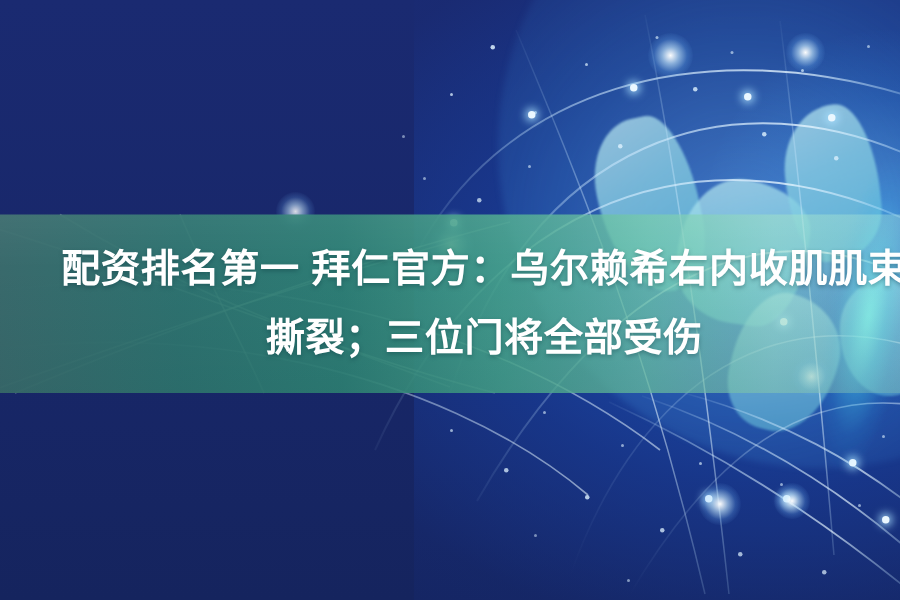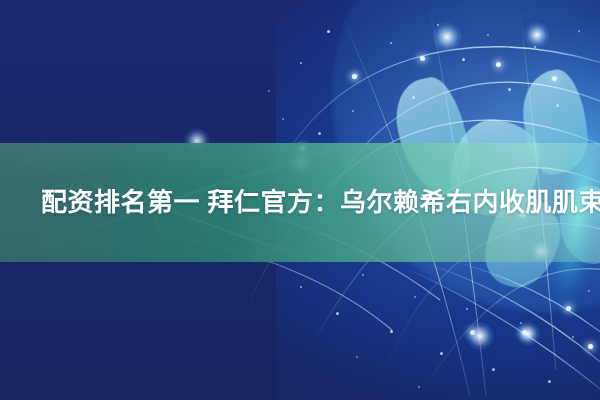--- a/index.html
+++ b/index.html
@@ -308,15 +308,16 @@
   <div class="flare" style="left:466px;top:322px;width:28px;height:28px"></div>
   <div class="flare" style="left:516px;top:322px;width:24px;height:24px"></div>
 
   <div class="cyan-streak"></div>
 
   <div class="band"></div>
   <div class="band-sheen"></div>
 
   <div class="headline">
     <div class="headline-line">配资排名第一 拜仁官方：乌尔赖希右内收肌肌束</div>
+    <div class="headline-line">撕裂；三位门将全部受伤</div>
   </div>
 
 </div>
 
 </body></html>

